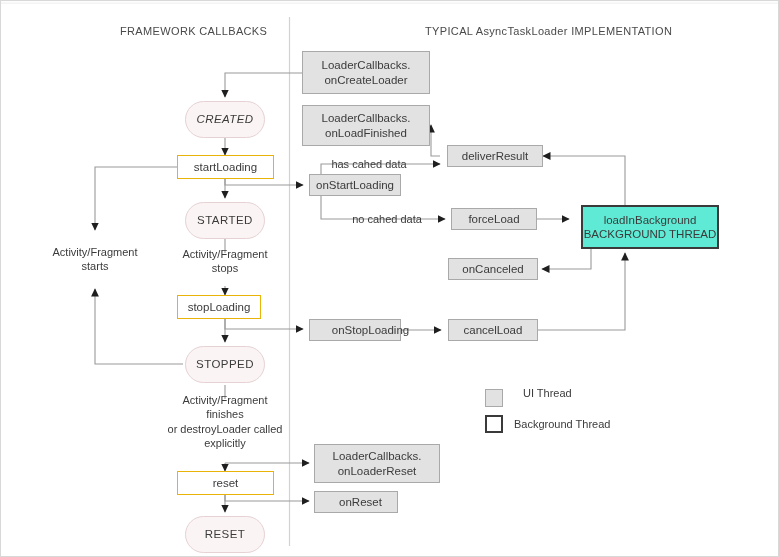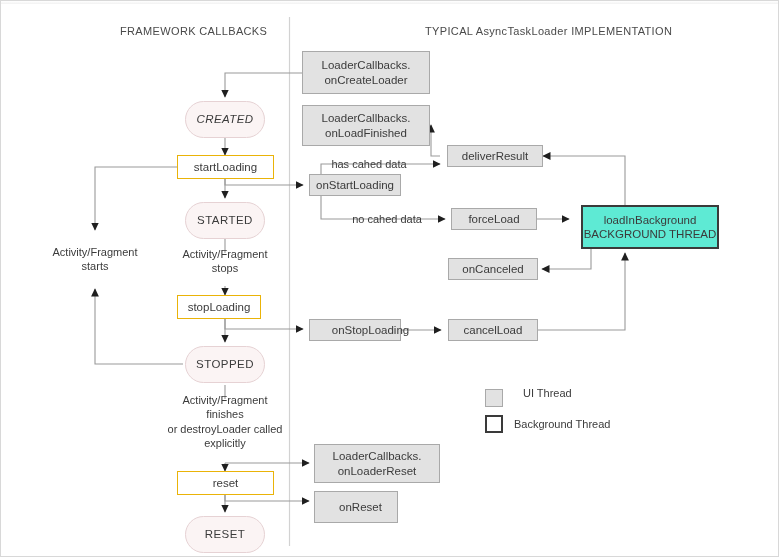--- a/index.html
+++ b/index.html
@@ -172,21 +172,21 @@
 
   <div class="node ui-box" style="left:447px;top:257px;width:90px;height:22px;">onCanceled</div>
 
   <div class="node ui-box" style="left:308px;top:318px;width:92px;height:22px;padding-left:31px;">onStopLoading</div>
 
   <div class="node ui-box" style="left:447px;top:318px;width:90px;height:22px;">cancelLoad</div>
 
   <div class="node ui-box" style="left:313px;top:443px;width:126px;height:39px;">LoaderCallbacks.
 onLoaderReset</div>
 
-  <div class="node ui-box" style="left:313px;top:490px;width:84px;height:32px;padding-left:9px;">onReset</div>
+  <div class="node ui-box" style="left:313px;top:490px;width:84px;height:22px;padding-left:9px;">onReset</div>
 
   <div class="node bg-box" style="left:572px;top:204px;width:138px;height:44px;">loadInBackground
 BACKGROUND THREAD</div>
 
   <div class="edge-label" style="left:316px;top:156px;width:104px;">has cahed data</div>
 
   <div class="edge-label" style="left:334px;top:211px;width:104px;">no cahed data</div>
 
   <div class="legend-swatch legend-ui" style="left:484px;top:388px;width:18px;height:18px;"></div>
   <div class="legend-label" style="left:513px;top:386px;margin-left:9px;">UI Thread</div>

